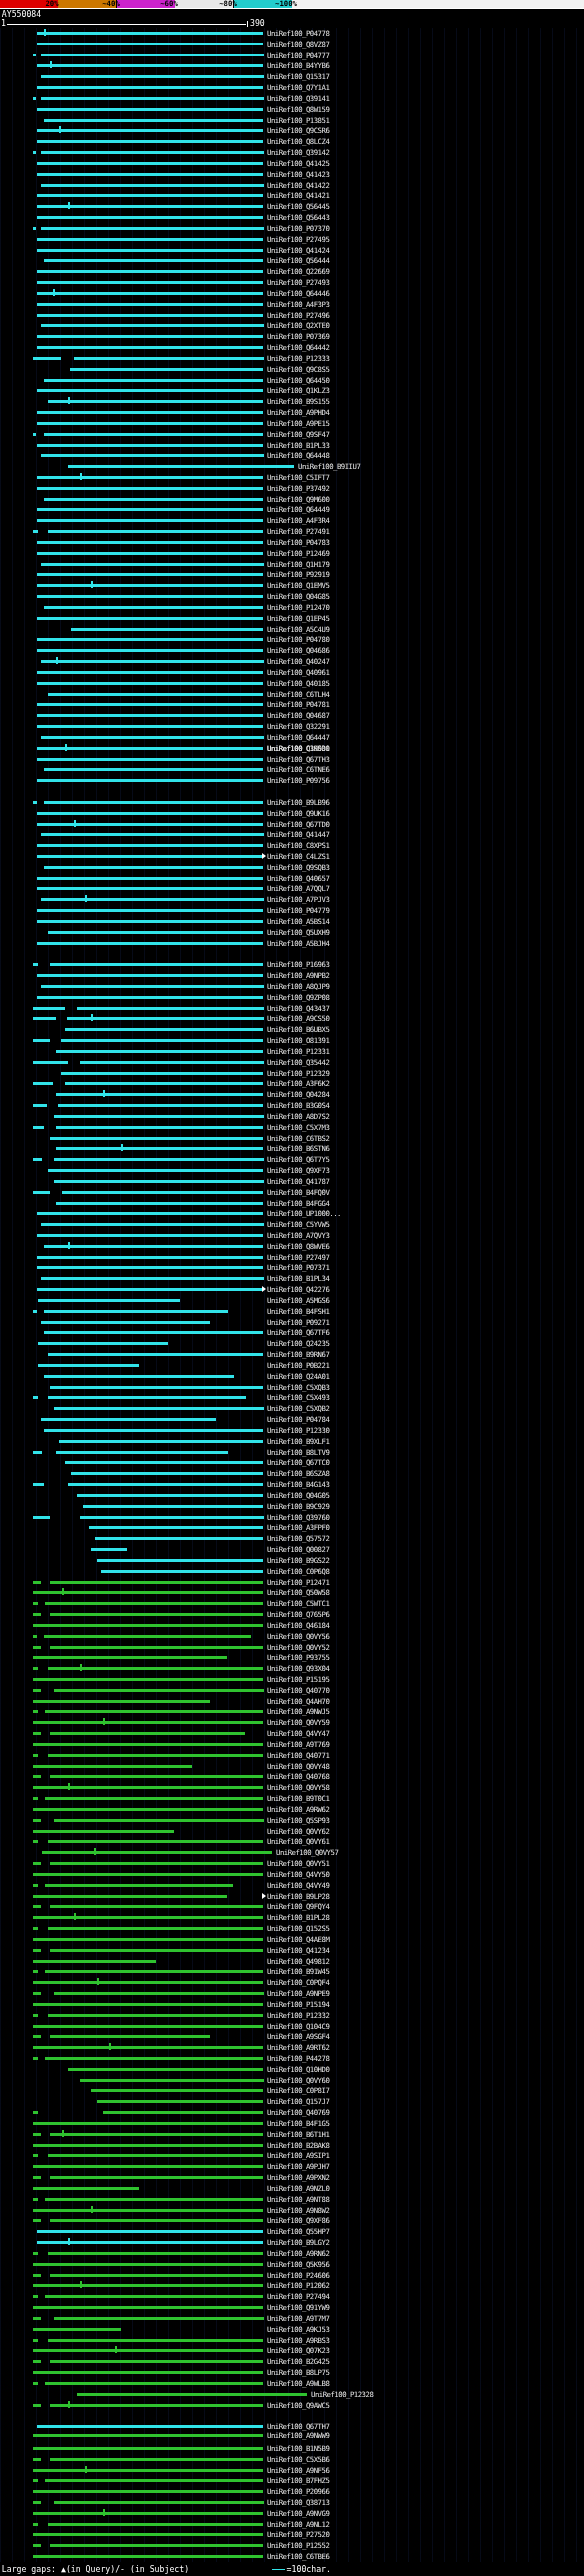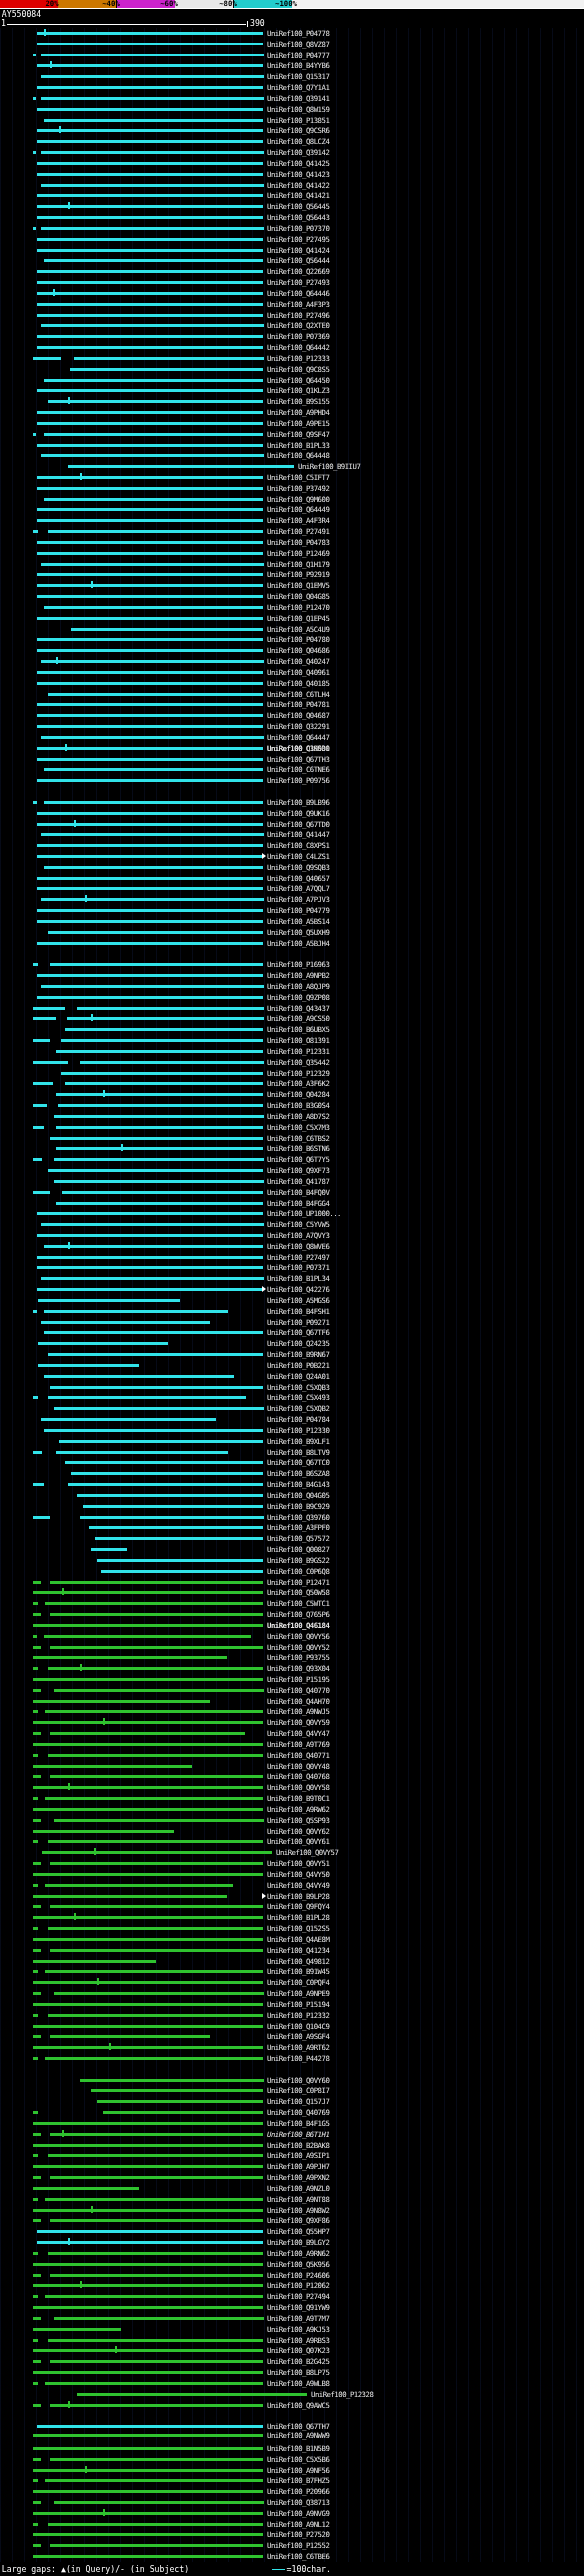--- a/index.html
+++ b/index.html
@@ -681,21 +681,21 @@
     <div class="row" style="top: 1570px;">
       <div class="bar" style="left: 33px; width: 5.3px; background: rgb(47, 194, 47);"></div>
       <div class="bar" style="left: 45px; width: 218px; background: rgb(47, 194, 47);"></div>
       <span class="hitlabel">UniRef100_C5WTC1</span>
     </div>
     <div class="row" style="top: 1581px;">
       <div class="bar" style="left: 33px; width: 7.7px; background: rgb(47, 194, 47);"></div>
       <div class="bar" style="left: 50px; width: 213px; background: rgb(47, 194, 47);"></div>
       <span class="hitlabel">UniRef100_Q765P6</span>
     </div>
-    <div class="row" style="top: 1592px; font-weight: bold;">
+    <div class="row" style="top: 1592px;">
       <div class="bar" style="left: 33px; width: 230px; background: rgb(47, 194, 47);"></div>
       <span class="hitlabel">UniRef100_Q46184</span>
     </div>
     <div class="row" style="top: 1603px;">
       <div class="bar" style="left: 33px; width: 4.1px; background: rgb(47, 194, 47);"></div>
       <div class="bar" style="left: 44px; width: 207px; background: rgb(47, 194, 47);"></div>
       <span class="hitlabel">UniRef100_Q0VY56</span>
     </div>
     <div class="row" style="top: 1614px;">
       <div class="bar" style="left: 33px; width: 7.7px; background: rgb(47, 194, 47);"></div>
@@ -874,20 +874,24 @@
     <div class="row" style="top: 2014px;">
       <div class="bar" style="left: 33px; width: 230px; background: rgb(47, 194, 47);"></div>
       <div class="tick" style="left: 109px; background: rgb(47, 194, 47);"></div>
       <span class="hitlabel">UniRef100_A9RT62</span>
     </div>
     <div class="row" style="top: 2025px;">
       <div class="bar" style="left: 33px; width: 5.3px; background: rgb(47, 194, 47);"></div>
       <div class="bar" style="left: 45px; width: 218px; background: rgb(47, 194, 47);"></div>
       <span class="hitlabel">UniRef100_P44278</span>
     </div>
+    <div class="row" style="top: 2036px;">
+      <div class="bar" style="left: 68px; width: 195px; background: rgb(47, 194, 47);"></div>
+      <span class="hitlabel">UniRef100_Q10HD0</span>
+    </div>
     <div class="row" style="top: 2047px;">
       <div class="bar" style="left: 80px; width: 184px; background: rgb(47, 194, 47);"></div>
       <span class="hitlabel">UniRef100_Q0VY60</span>
     </div>
     <div class="row" style="top: 2057px;">
       <div class="bar" style="left: 91px; width: 172px; background: rgb(47, 194, 47);"></div>
       <span class="hitlabel">UniRef100_C0P8I7</span>
     </div>
     <div class="row" style="top: 2068px;">
       <div class="bar" style="left: 97px; width: 166px; background: rgb(47, 194, 47);"></div>
@@ -895,21 +899,21 @@
     </div>
     <div class="row" style="top: 2079px;">
       <div class="bar" style="left: 33px; width: 5.3px; background: rgb(47, 194, 47);"></div>
       <div class="bar" style="left: 103px; width: 160px; background: rgb(47, 194, 47);"></div>
       <span class="hitlabel">UniRef100_Q40769</span>
     </div>
     <div class="row" style="top: 2090px;">
       <div class="bar" style="left: 33px; width: 230px; background: rgb(47, 194, 47);"></div>
       <span class="hitlabel">UniRef100_B4F1G5</span>
     </div>
-    <div class="row" style="top: 2101px; font-style: italic;">
+    <div class="row" style="top: 2101px;">
       <div class="bar" style="left: 33px; width: 7.7px; background: rgb(47, 194, 47);"></div>
       <div class="bar" style="left: 50px; width: 213px; background: rgb(47, 194, 47);"></div>
       <div class="tick" style="left: 62px; background: rgb(47, 194, 47);"></div>
       <span class="hitlabel">UniRef100_B6T1H1</span>
     </div>
     <div class="row" style="top: 2112px;">
       <div class="bar" style="left: 33px; width: 230px; background: rgb(47, 194, 47);"></div>
       <span class="hitlabel">UniRef100_B2BAK8</span>
     </div>
     <div class="row" style="top: 2122px;">

